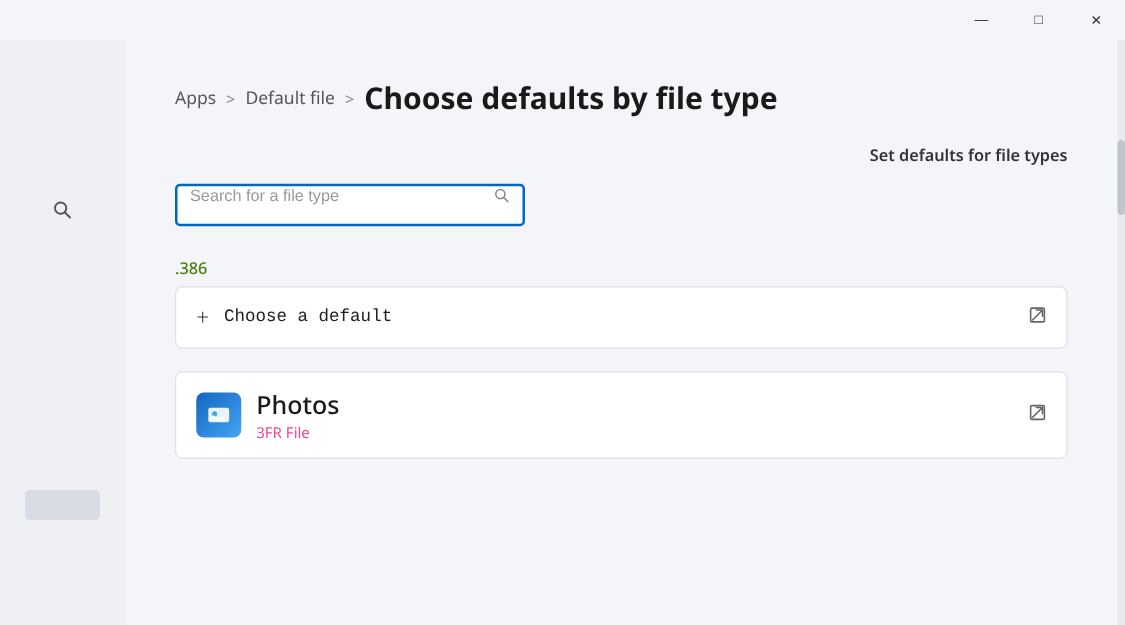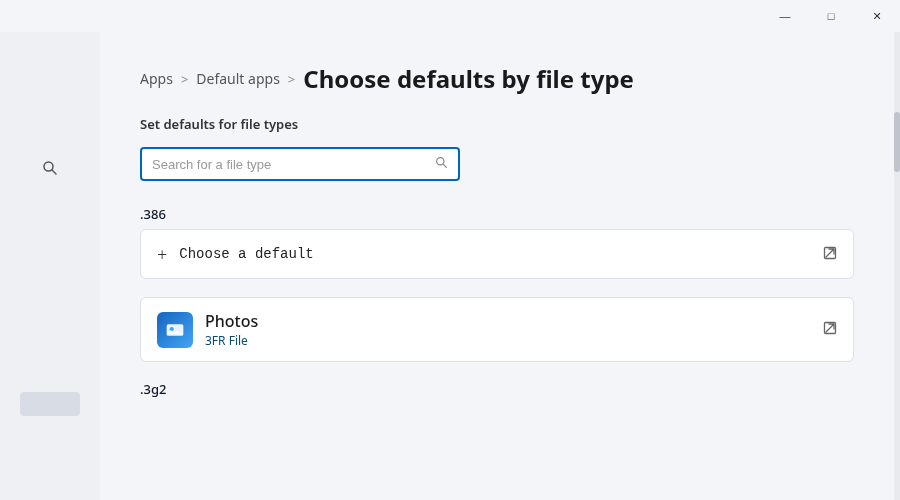--- a/index.html
+++ b/index.html
@@ -123,27 +123,28 @@
       font-size: 24px;
       color: #1a1a1a;
     }
 
     
     .section-heading {
       font-size: 13px;
       font-weight: 600;
       color: #333;
       margin-bottom: 14px;
+      text-align: right;
     }
 
     
     .search-box {
       display: flex;
-      align-items: center;
-      width: 320px;
+      align-items: flex-start;
+      width: 280px;
       height: 34px;
       border: 2px solid #0067c0;
       border-radius: 4px;
       background: white;
       padding: 0 10px;
       margin-bottom: 24px;
       gap: 6px;
     }
 
     .search-box input {
@@ -164,21 +165,21 @@
       font-size: 13px;
     }
 
     
     .file-type-section {
       margin-bottom: 18px;
     }
 
     .file-type-label {
       font-size: 13px;
-      color: #0f172a;
+      color: #4d7c0f;
       font-weight: 500;
       margin-bottom: 6px;
     }
 
     .file-type-card {
       background: white;
       border-radius: 6px;
       border: 1px solid #dde1e8;
       padding: 12px 16px;
       display: flex;
@@ -227,28 +228,28 @@
     .app-icon.movies {
       background: linear-gradient(135deg, #1565c0, #1e88e5);
     }
 
     .app-info {
       display: flex;
       flex-direction: column;
     }
 
     .app-name {
-      font-size: 16px;
+      font-size: 20px;
       font-weight: 500;
       color: #1a1a1a;
     }
 
     .app-subtext {
       font-size: 12px;
-      color: #0c4a6e;
+      color: #ec4899;
     }
   </style>
 </head>
 <body>
 
 <div class="title-bar">
   <button class="title-bar-btn">—</button>
   <button class="title-bar-btn">□</button>
   <button class="title-bar-btn close">✕</button>
 </div>
@@ -265,21 +266,21 @@
 
 <div class="scrollbar-track">
   <div class="scrollbar-thumb"></div>
 </div>
 
 <div class="main-content">
 
   <div class="breadcrumb">
     <span class="breadcrumb-item">Apps</span>
     <span class="breadcrumb-separator">&gt;</span>
-    <span class="breadcrumb-item">Default apps</span>
+    <span class="breadcrumb-item">Default file</span>
     <span class="breadcrumb-separator">&gt;</span>
     <span class="breadcrumb-current">Choose defaults by file type</span>
   </div>
 
   <div class="section-heading">Set defaults for file types</div>
 
   <div class="search-box">
     <input type="text" placeholder="Search for a file type" style="">
     <span class="search-icon-sm">
       <svg width="13" height="13" viewBox="0 0 16 16" fill="none">
@@ -319,16 +320,15 @@
       <span class="external-link">
         <svg width="14" height="14" viewBox="0 0 14 14" fill="none">
           <path d="M3 11L11 3M11 3H6M11 3V8" stroke="#666" stroke-width="1.3" stroke-linecap="round" stroke-linejoin="round"></path>
           <rect x="1.5" y="1.5" width="11" height="11" rx="1" stroke="#666" stroke-width="1.3" fill="none"></rect>
         </svg>
       </span>
     </div>
   </div>
 
   <div class="file-type-section">
-    <div class="file-type-label">.3g2</div>
   </div>
 
 </div>
 
 </body></html>

